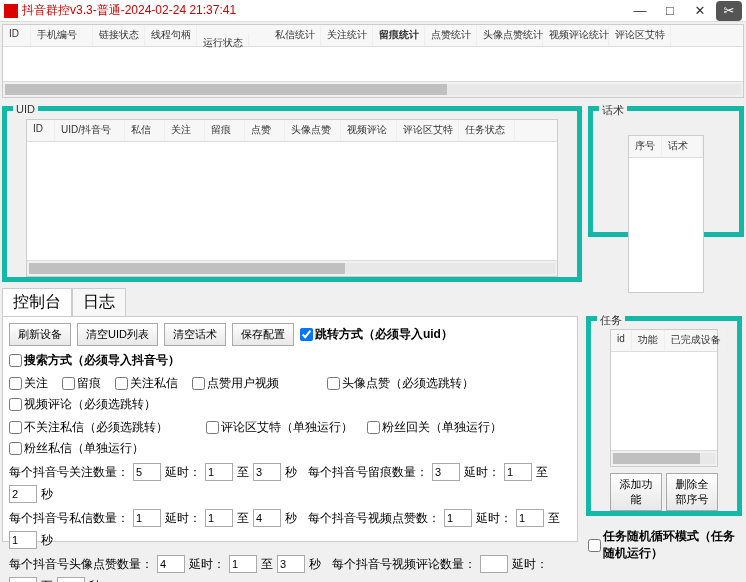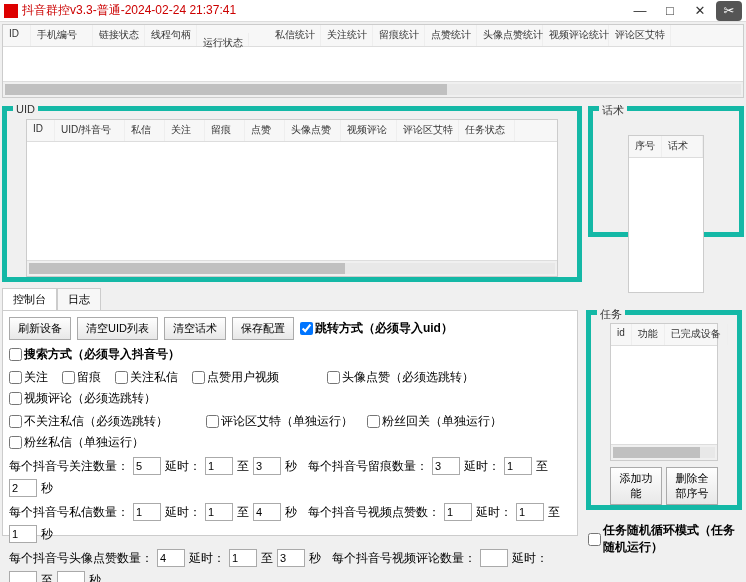--- a/index.html
+++ b/index.html
@@ -14,21 +14,21 @@
 .grid-hdr{display:flex;background:#f7f7f7;border-bottom:1px solid #ddd;height:22px}
 .grid-hdr .col{padding:3px 6px;border-right:1px solid #eee;white-space:nowrap;font-size:10px;color:#333}
 .grid-body{background:#fff;overflow:auto}
 .scrollbar-h{height:16px;background:#f0f0f0;border-top:1px solid #ddd;display:flex}
 .scrollbar-h .track{flex:1;background:#e8e8e8;margin:2px;position:relative}
 .scrollbar-h .thumb{position:absolute;left:0;top:0;bottom:0;width:60%;background:#c0c0c0}
 .grp-label{position:absolute;top:-8px;left:6px;background:#f0f0f0;padding:0 3px;font-size:11px;color:#333}
 .groupbox{position:relative;border:5px solid #14b8a6;margin:6px 2px 2px;padding:8px 19px 3px}
 .row2{display:flex;gap:2px}
 .tabs{display:flex;margin:4px 2px 0}
-.tab{padding:3px 10px;border:1px solid #ccc;border-bottom:none;background:#f7f7f7;font-size:11px}
+.tab{padding:3px 10px;border:1px solid #ccc;border-bottom:none;background:#f7f7f7;font-size:16px}
 .tab.active{background:#fff}
 .ctrl-panel{background:#fff;border:1px solid #ccc;margin:0 2px 2px;padding:6px}
 .btn{display:inline-block;padding:3px 8px;border:1px solid #aaa;background:linear-gradient(#fefefe,#e8e8e8);font-size:11px;cursor:pointer}
 .btnrow{display:flex;gap:6px;align-items:center;margin-bottom:6px;flex-wrap:wrap}
 .chk{display:inline-flex;align-items:center;gap:2px;margin-right:10px;font-size:11px}
 .chk input{width:13px;height:13px}
 .num{width:28px;height:18px;border:1px solid #aaa;padding:0 2px;font-size:11px;text-align:left}
 .line{display:flex;align-items:center;gap:4px;margin-bottom:6px;flex-wrap:wrap;font-size:11px}
 .right-col{width:156px}
 .task-grid{background:#fff;border:1px solid #ccc;height:138px}
@@ -49,21 +49,21 @@
 
 <div class="panel" style="height:74px">
   <div class="grid-hdr" id="topHdr">
       <div class="col" style="width: 28px;">ID</div>
       <div class="col" style="width: 62px;">手机编号</div>
       <div class="col" style="width: 52px;">链接状态</div>
       <div class="col" style="width: 52px;">线程句柄</div>
       <div class="col" style="width: 52px; margin-top: 8px;">运行状态</div>
       <div class="col" style="width: 52px; margin-left: 20px;">私信统计</div>
       <div class="col" style="width: 52px;">关注统计</div>
-      <div class="col" style="width: 52px;">留痕统计</div>
+      <div class="col" style="width: 52px; font-weight: bold;">留痕统计</div>
       <div class="col" style="width: 52px; text-align: center;">点赞统计</div>
       <div class="col" style="width: 66px;">头像点赞统计</div>
       <div class="col" style="width: 66px;">视频评论统计</div>
       <div class="col" style="width: 62px;">评论区艾特</div>
     </div>
   <div class="grid-body" style="height:34px"></div>
   <div class="scrollbar-h">
       <div class="track">
         <div class="thumb"></div>
       </div>

